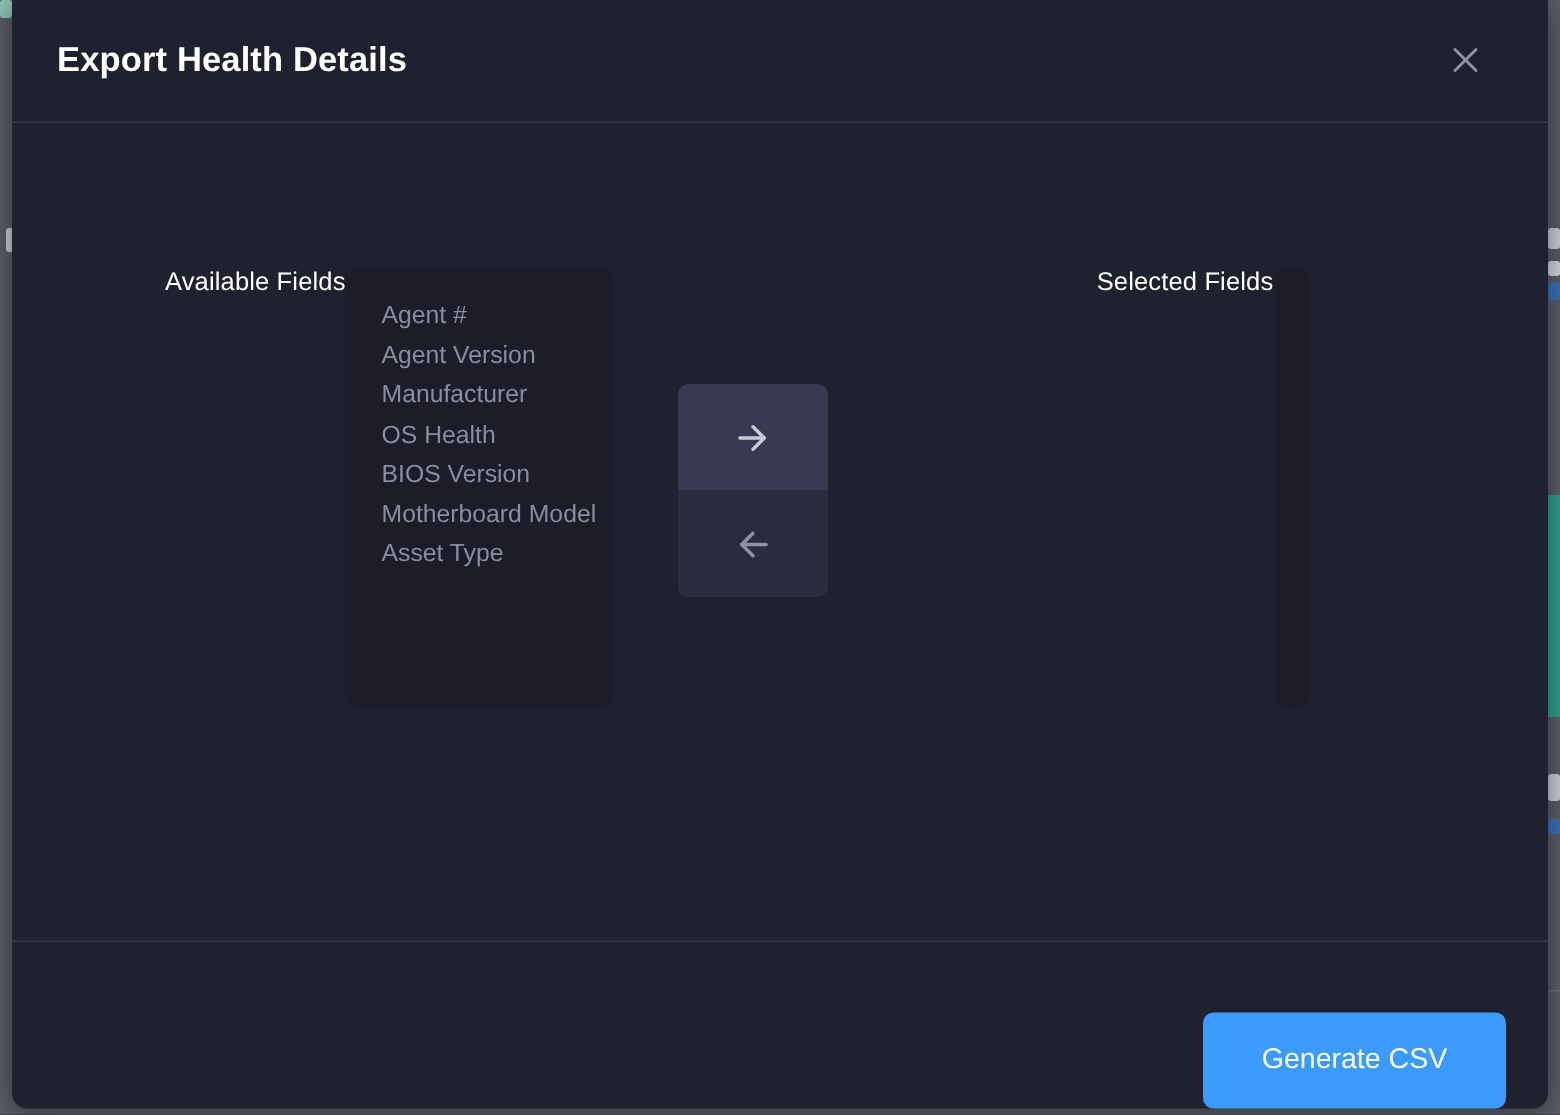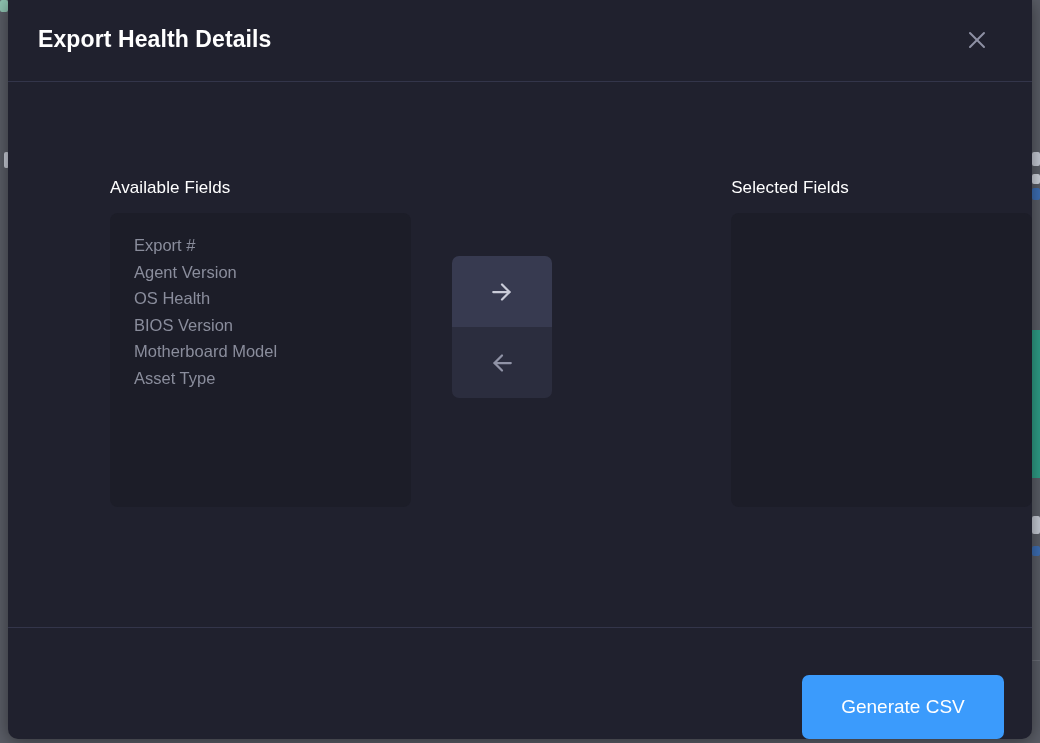--- a/index.html
+++ b/index.html
@@ -124,21 +124,21 @@
     position: absolute;
     left: 0;
     top: 96px;
     width: 100%;
     display: flex;
     align-items: flex-start;
   }
 
   .field-panel {
     display: flex;
-    flex-direction: column;
+    flex-direction: row;
   }
   .panel-available { margin-left: 102px; width: 318px; }
   .panel-selected  { margin-left: 179px; width: 318px; }
 
   .panel-heading {
     color: #ffffff;
     font-size: 17px;
     margin-bottom: 15px;
     padding-left: 0;
     letter-spacing: 0.1px;
@@ -232,22 +232,23 @@
       </svg>
     </div>
   </div>
 
   <div class="modal-body">
     <div class="transfer-area">
 
       <div class="field-panel panel-available">
         <div class="panel-heading">Available Fields</div>
         <div class="field-list" id="available-list">
-            <div class="field-item">Export #</div>
+            <div class="field-item">Agent #</div>
             <div class="field-item">Agent Version</div>
+            <div class="field-item">Manufacturer</div>
             <div class="field-item">OS Health</div>
             <div class="field-item">BIOS Version</div>
             <div class="field-item">Motherboard Model</div>
             <div class="field-item">Asset Type</div>
           </div>
       </div>
 
       <div class="arrow-stack">
         <div class="arrow-btn arrow-btn-right">
           <span>

